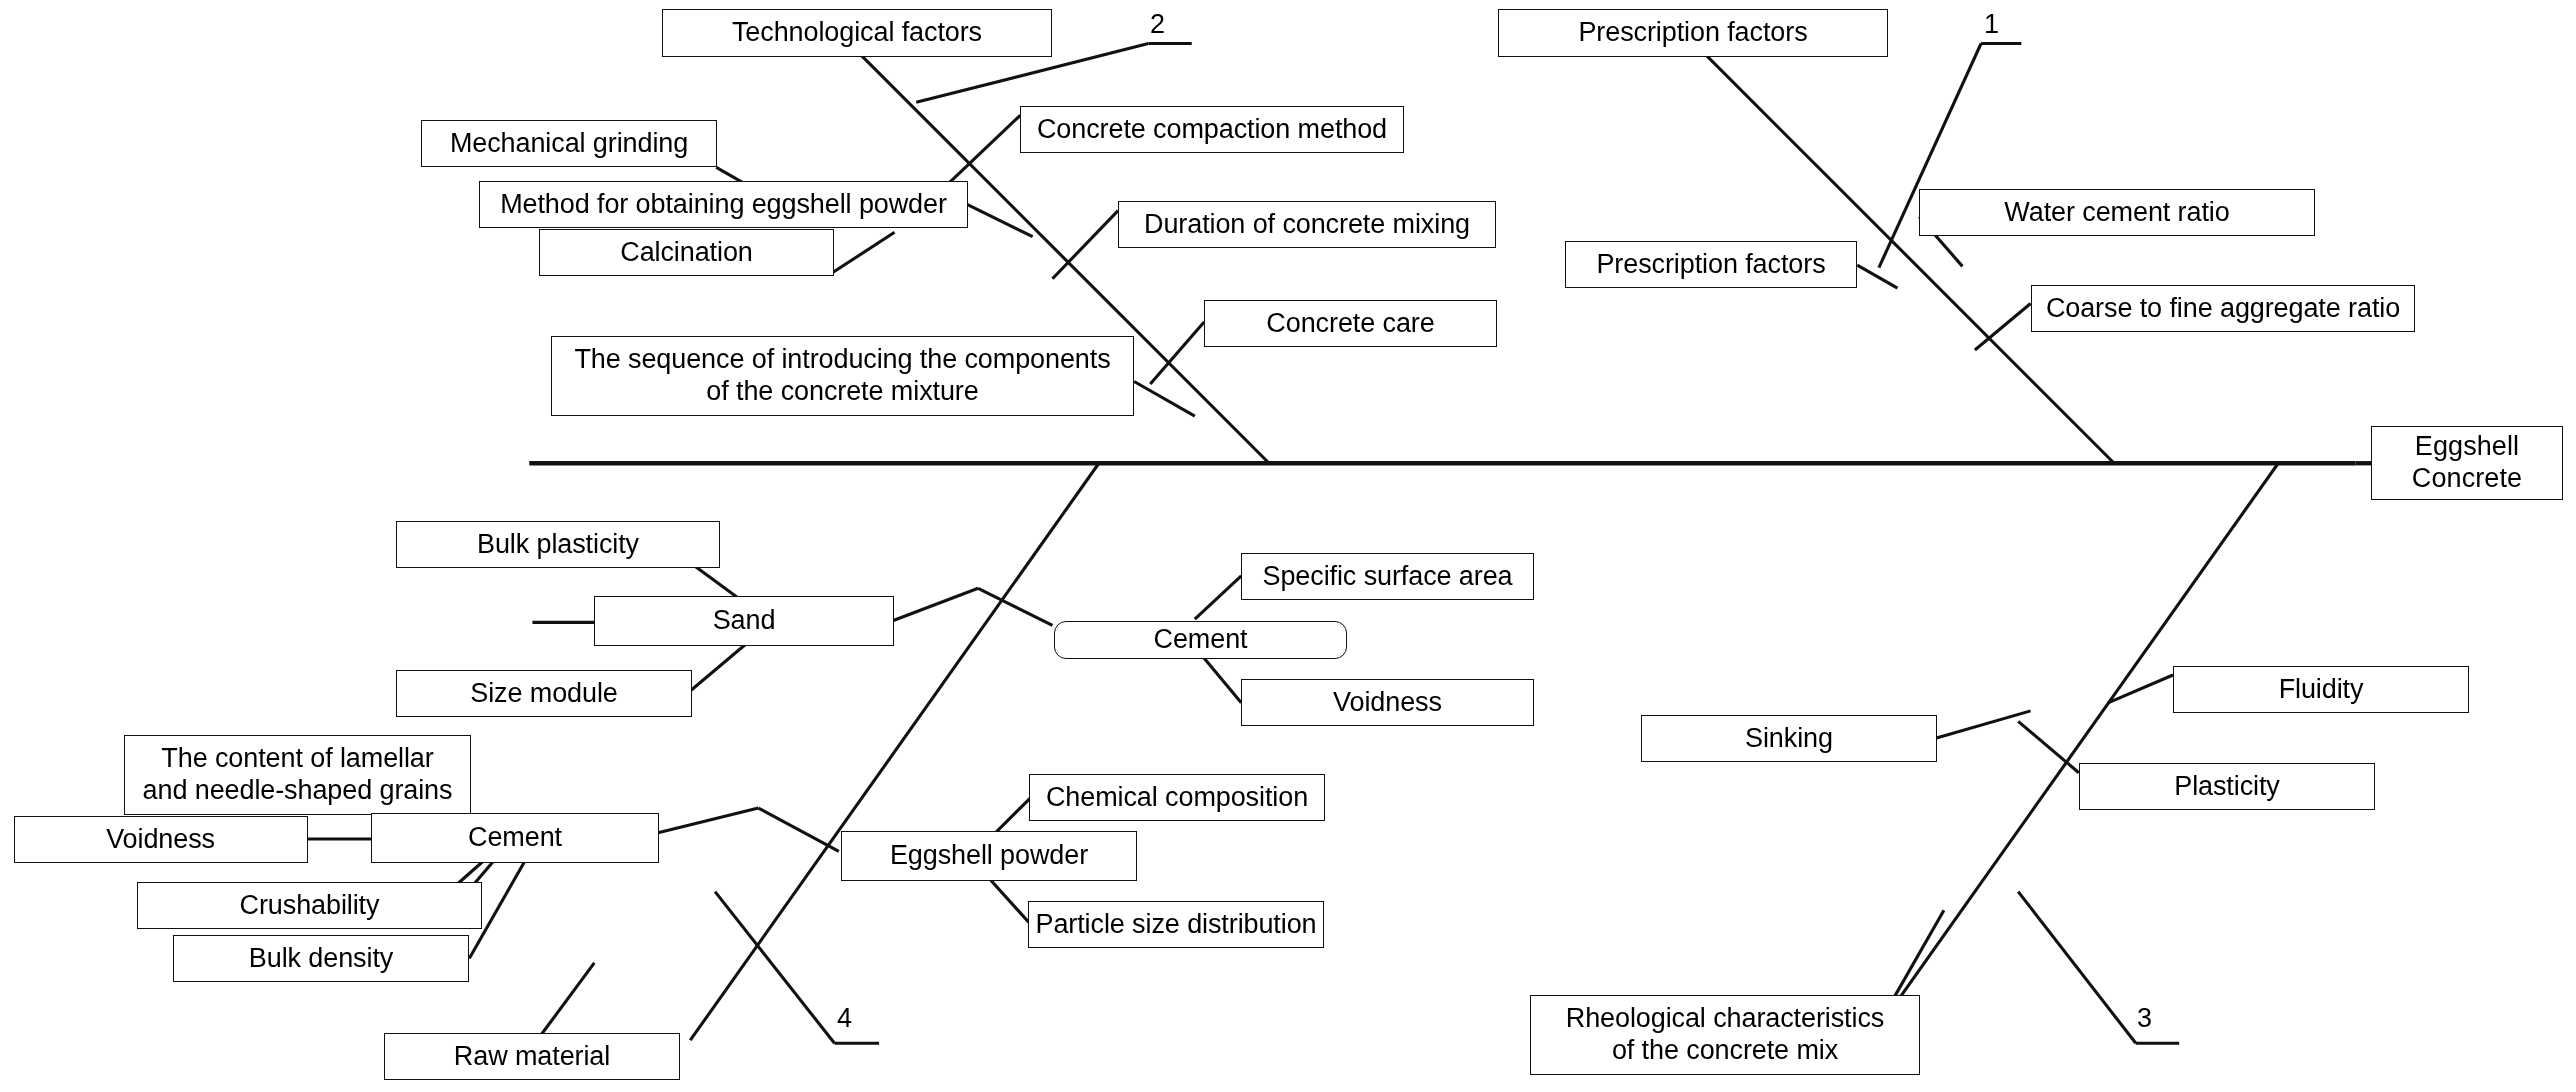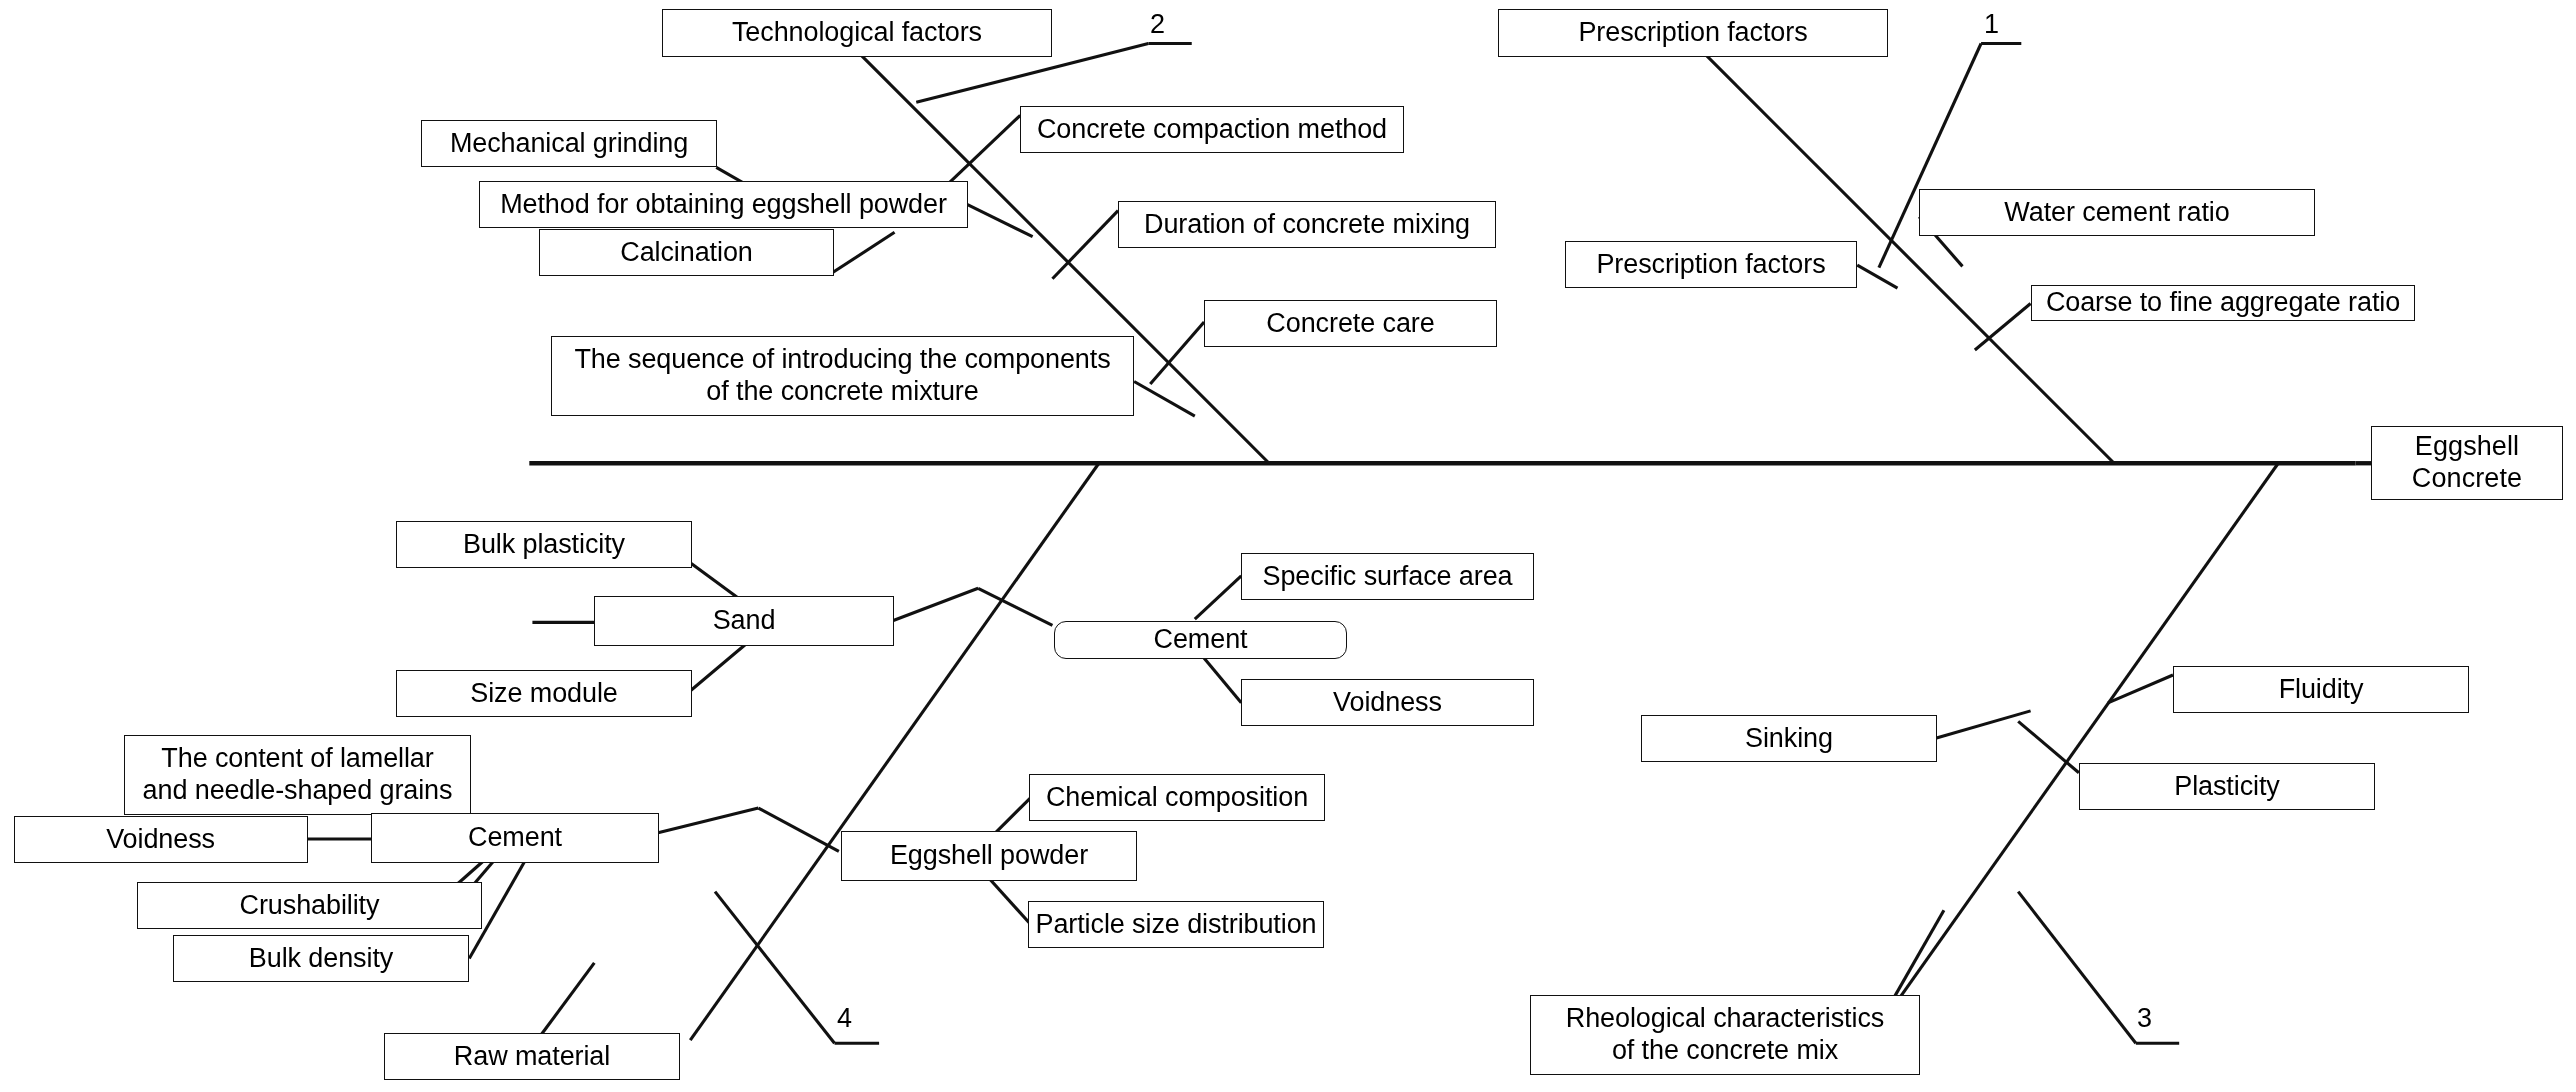--- a/index.html
+++ b/index.html
@@ -151,26 +151,26 @@
 
   <div class="box" style="left:551px;top:336px;width:583px;height:80px;">The sequence of introducing the components
 of the concrete mixture</div>
 
   <div class="box" style="left:1498px;top:8.7px;width:390px;height:48px;">Prescription factors</div>
 
   <div class="box" style="left:1565px;top:241px;width:292px;height:47px;">Prescription factors</div>
 
   <div class="box" style="left:1919px;top:189px;width:396px;height:47px;">Water cement ratio</div>
 
-  <div class="box" style="left:2031px;top:285px;width:384px;height:36px;">Coarse to fine aggregate ratio</div>
+  <div class="box" style="left:2031px;top:285px;width:384px;height:47px;">Coarse to fine aggregate ratio</div>
 
   <div class="box head" style="left:2371px;top:426px;width:192px;height:74px;">Eggshell
 Concrete</div>
 
-  <div class="box" style="left:396px;top:521px;width:296px;height:47px;">Bulk plasticity</div>
+  <div class="box" style="left:396px;top:521px;width:324px;height:47px;">Bulk plasticity</div>
 
 
   <div class="box" style="left:594px;top:596px;width:300px;height:50px;">Sand</div>
 
   <div class="box" style="left:396px;top:670px;width:296px;height:47px;">Size module</div>
 
   <div class="box" style="left:1241px;top:553px;width:293px;height:47px;">Specific surface area</div>
 
   <div class="box" style="left:1054px;top:621px;width:293px;height:38px;border-radius:12px;">Cement</div>
 

